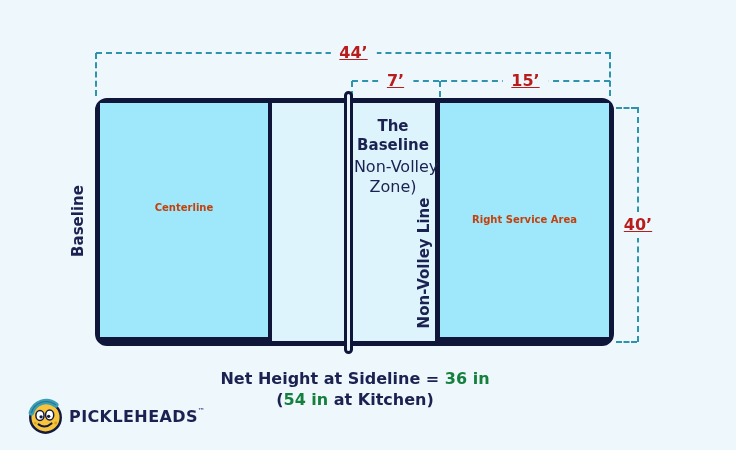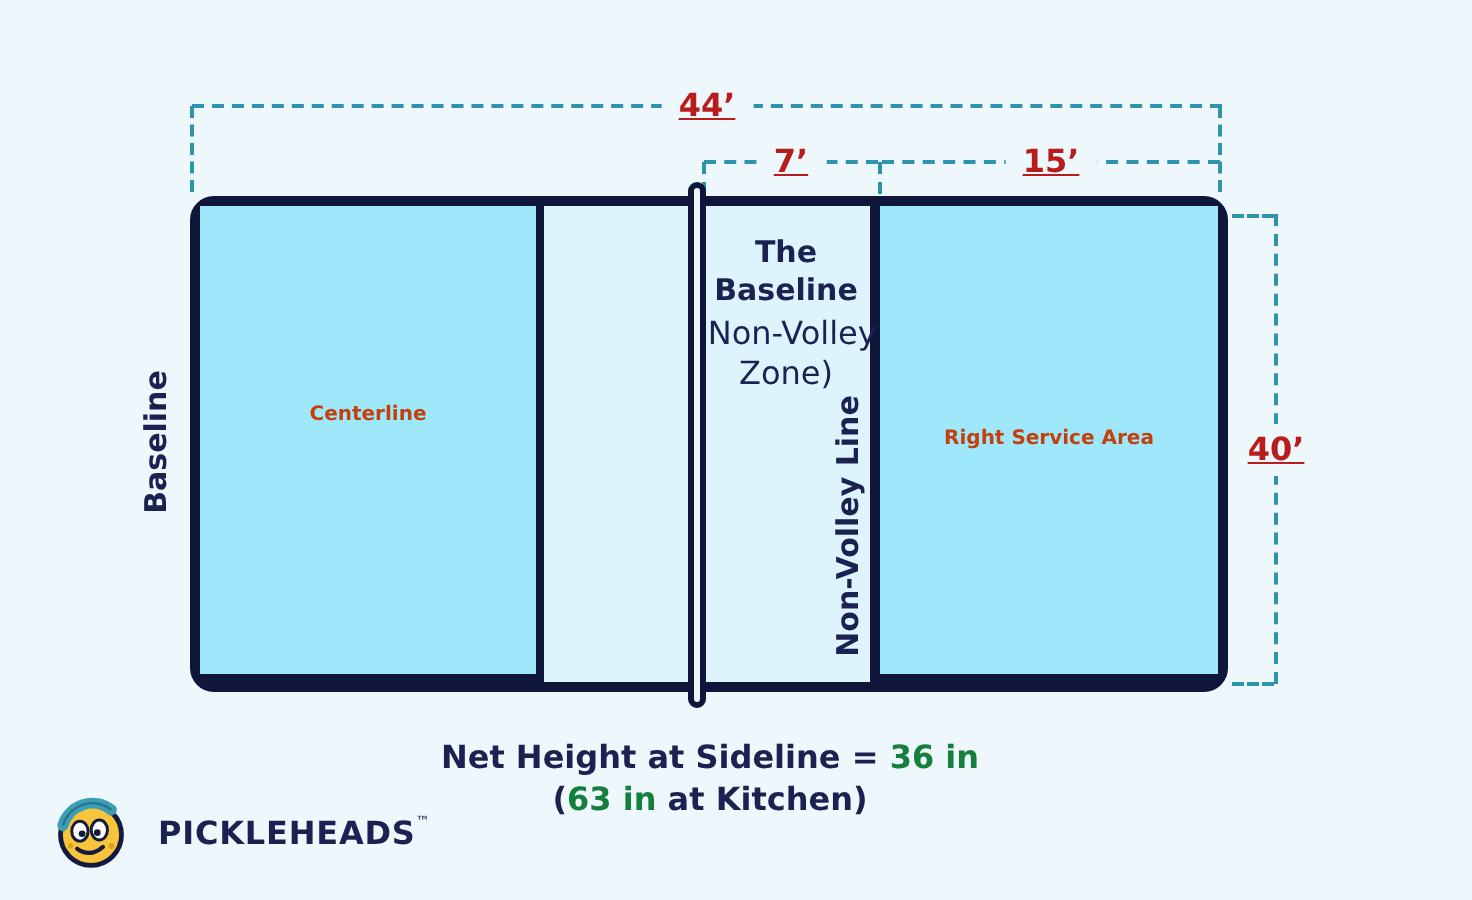--- a/index.html
+++ b/index.html
@@ -86,21 +86,21 @@
   .net-note{
     position:absolute;left:155px;top:368px;width:400px;
     text-align:center;
     font-size:16px;font-weight:bold;color:#1B2150;
     line-height:21px;
   }
   .teal-val{color:#15803d;}
   
   .logo{
     position:absolute;left:27px;top:398px;
-    display:flex;align-items:center;gap:15px;
+    display:flex;align-items:center;gap:5px;
   }
   .logo-ball{width:37px;height:37px;display:block;}
   .logo-word{
     font-size:16px;font-weight:bold;color:#1B2150;
     letter-spacing:0.4px;white-space:nowrap;
   }
   .logo-tm{font-size:7px;vertical-align:top;opacity:.75;}
 </style>
 </head>
 <body>
@@ -153,21 +153,21 @@
 
     <div class="rot-label nvl-label">Non-Volley Line</div>
   </div>
 
   <div class="baseline-label">Baseline</div>
 
   <div class="net"></div>
 
   <div class="net-note">
     <span>Net Height at Sideline = </span><span class="teal-val">36 in</span><br>
-    <span>(</span><span class="teal-val">63 in</span><span> at Kitchen)</span>
+    <span>(</span><span class="teal-val">54 in</span><span> at Kitchen)</span>
   </div>
 
   <div class="logo">
     <svg class="logo-ball" viewBox="0 0 40 40">
       <circle cx="20" cy="21" r="16.5" fill="#F8C43C" stroke="#131A3F" stroke-width="2.6"></circle>
       <path d="M 4.8 16 A 16.5 16.5 0 0 1 31 7.5" fill="none" stroke="#3A9FB5" stroke-width="6" stroke-linecap="round"></path>
       <path d="M 4.8 16 A 16.5 16.5 0 0 1 31 7.5" fill="none" stroke="#131A3F" stroke-width="1.2" opacity="0.35"></path>
       <circle cx="31" cy="27" r="1.6" fill="#D9A21C"></circle>
       <circle cx="9" cy="27" r="1.4" fill="#D9A21C"></circle>
       <ellipse cx="14" cy="19" rx="4.4" ry="5.4" fill="#FFFFFF" stroke="#131A3F" stroke-width="1.6"></ellipse>

